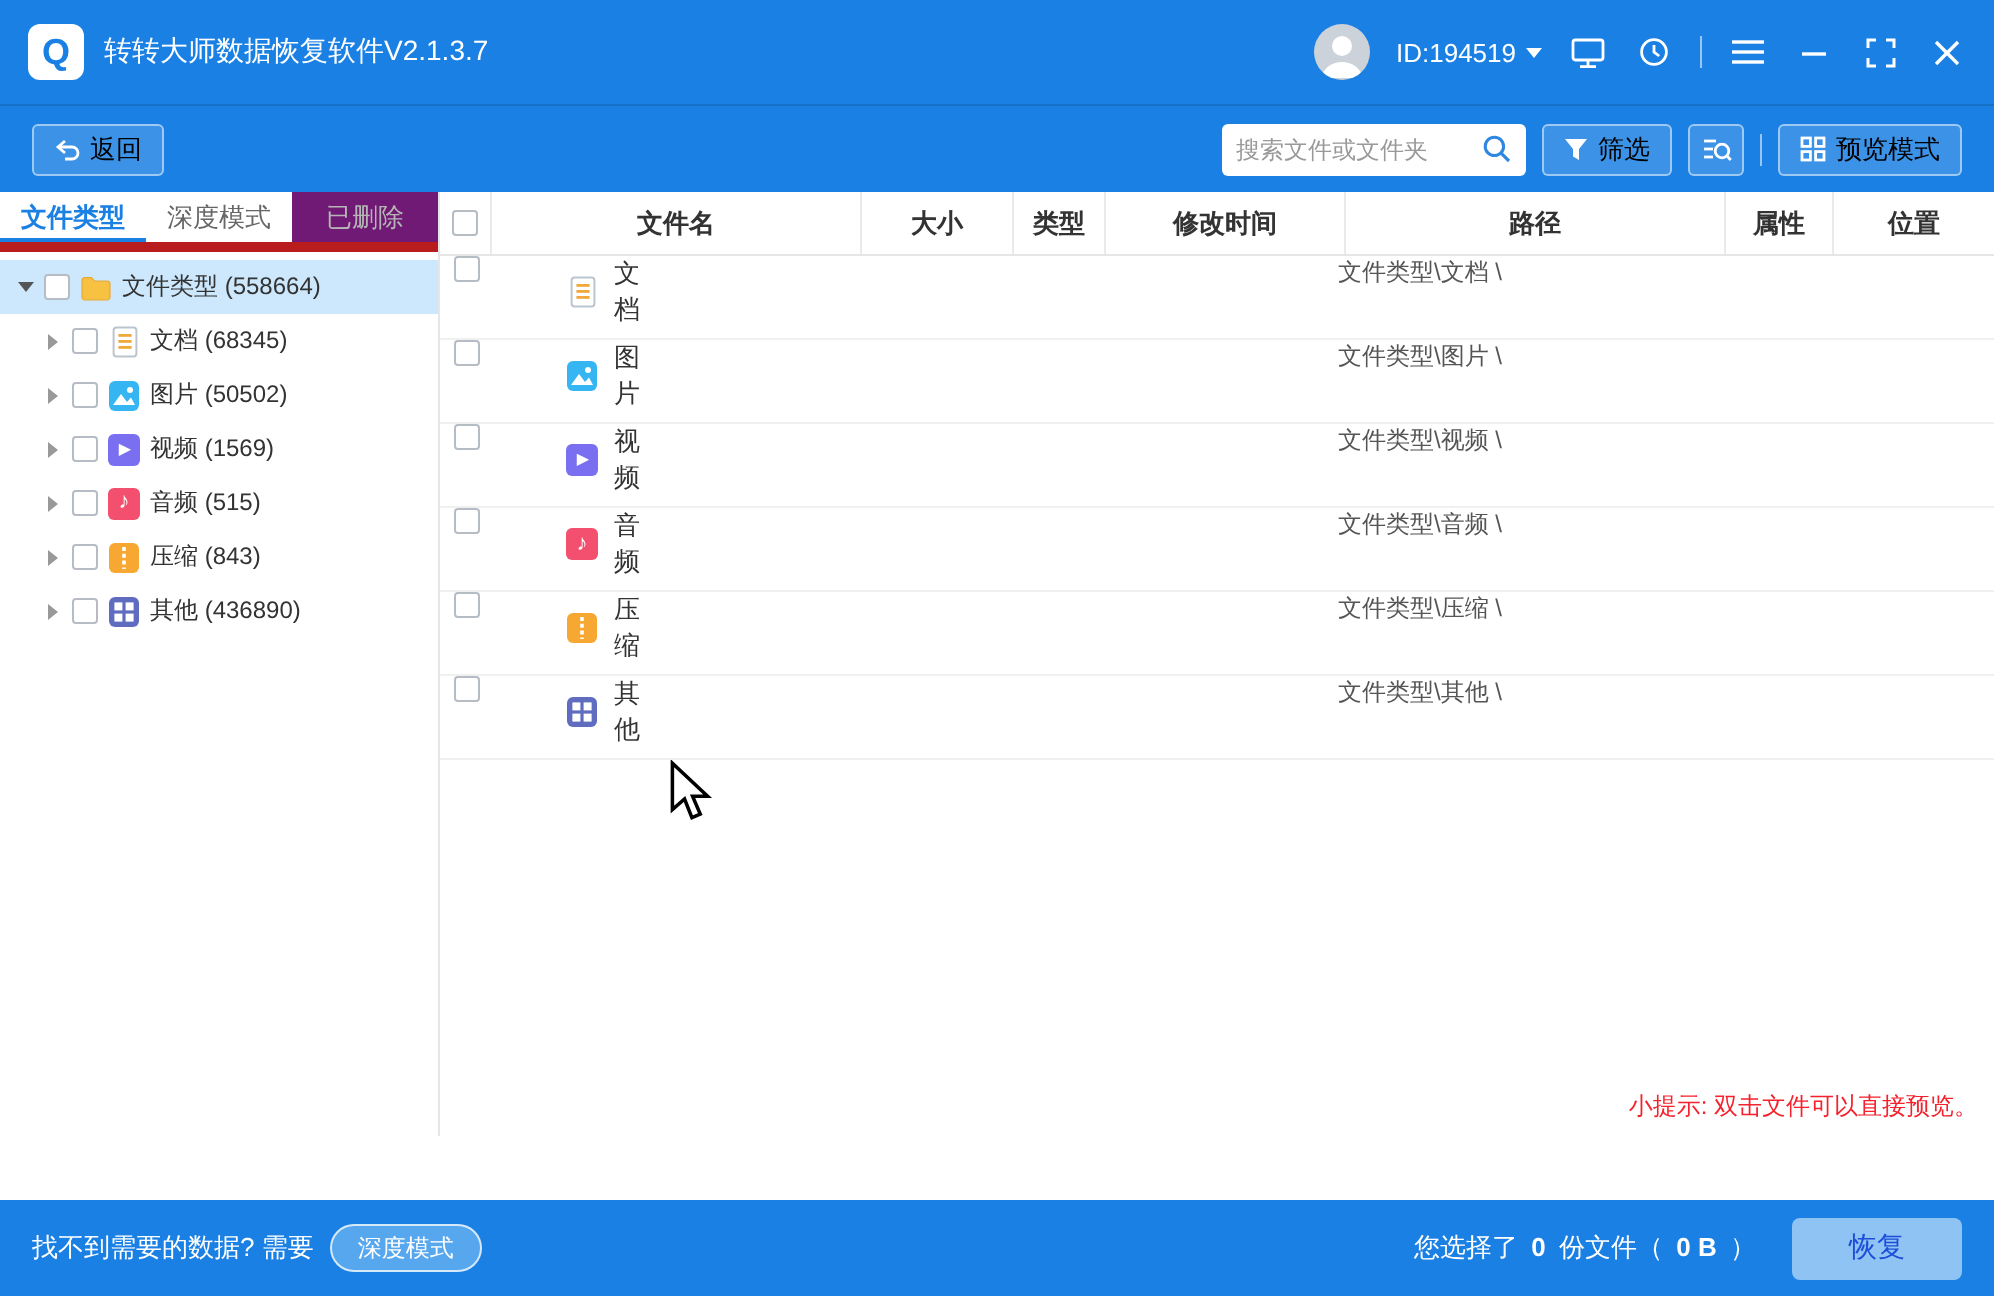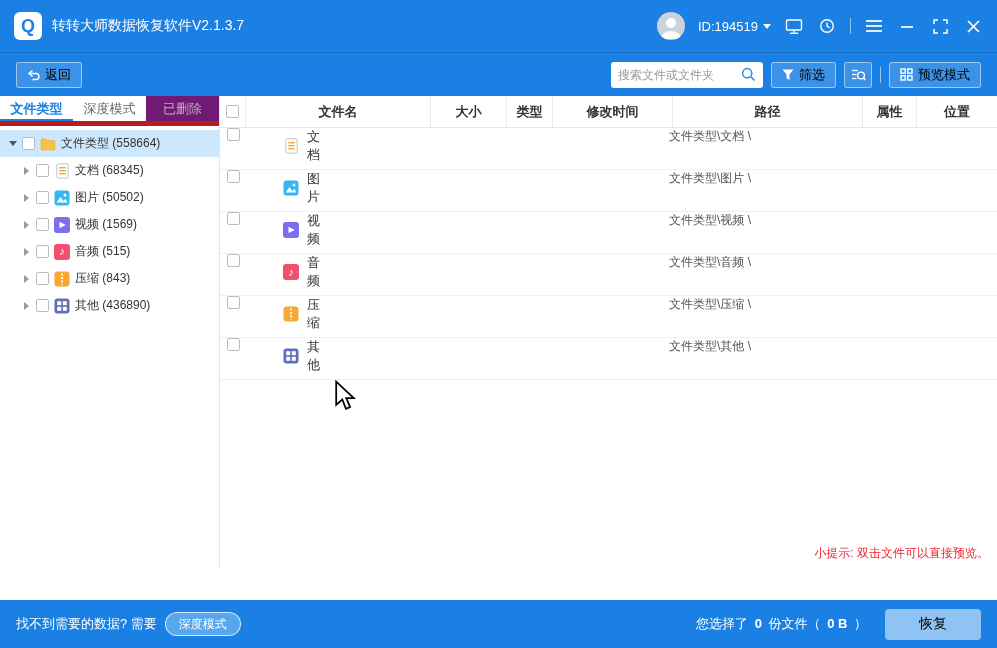--- a/index.html
+++ b/index.html
@@ -67,21 +67,21 @@
   .td { display:flex; align-items:center; justify-content:center; }
   .td-name { justify-content:flex-start; gap:8px; padding-left:2px; }
   .td-path { justify-content:flex-start; padding-left:4px; font-size:12px; color:#555; }
   .hint { position:absolute; right:8px; bottom:6px; color:#f5222d; font-size:12px; }
 
   
   .statusbar { height:48px; background:#1b80e4; display:flex; align-items:center; padding:0 16px; color:#fff; font-size:13px; flex:0 0 auto;margin-top:32px; }
   .deep-btn { margin-left:8px; height:24px; padding:0 13px; border-radius:12px; background:#57a7ef; border:1px solid rgba(255,255,255,0.75); color:#fff; font-size:12px; display:flex; align-items:center; cursor:pointer; font-family:inherit; }
   .status-right { margin-left:auto; display:flex; align-items:center; gap:18px; }
   .sel-num { font-weight:bold; margin:0 3px; }
-  .recover-btn { width:96px; height:31px; background:#8fc3f4; border:none; border-radius:4px; color:#000000; font-size:14px; display:flex; align-items:center; justify-content:center; cursor:pointer; font-family:inherit; }
+  .recover-btn { width:85px; height:31px; background:#8fc3f4; border:none; border-radius:4px; color:#1d4ed8; font-size:14px; display:flex; align-items:center; justify-content:center; cursor:pointer; font-family:inherit; }
 
   .cursor { position:absolute; left:333px; top:380px; pointer-events:none; z-index:50; }
 </style>
 </head>
 <body>
 
 <div class="app">
 
   <div class="titlebar">
     <div class="logo">Q</div>

